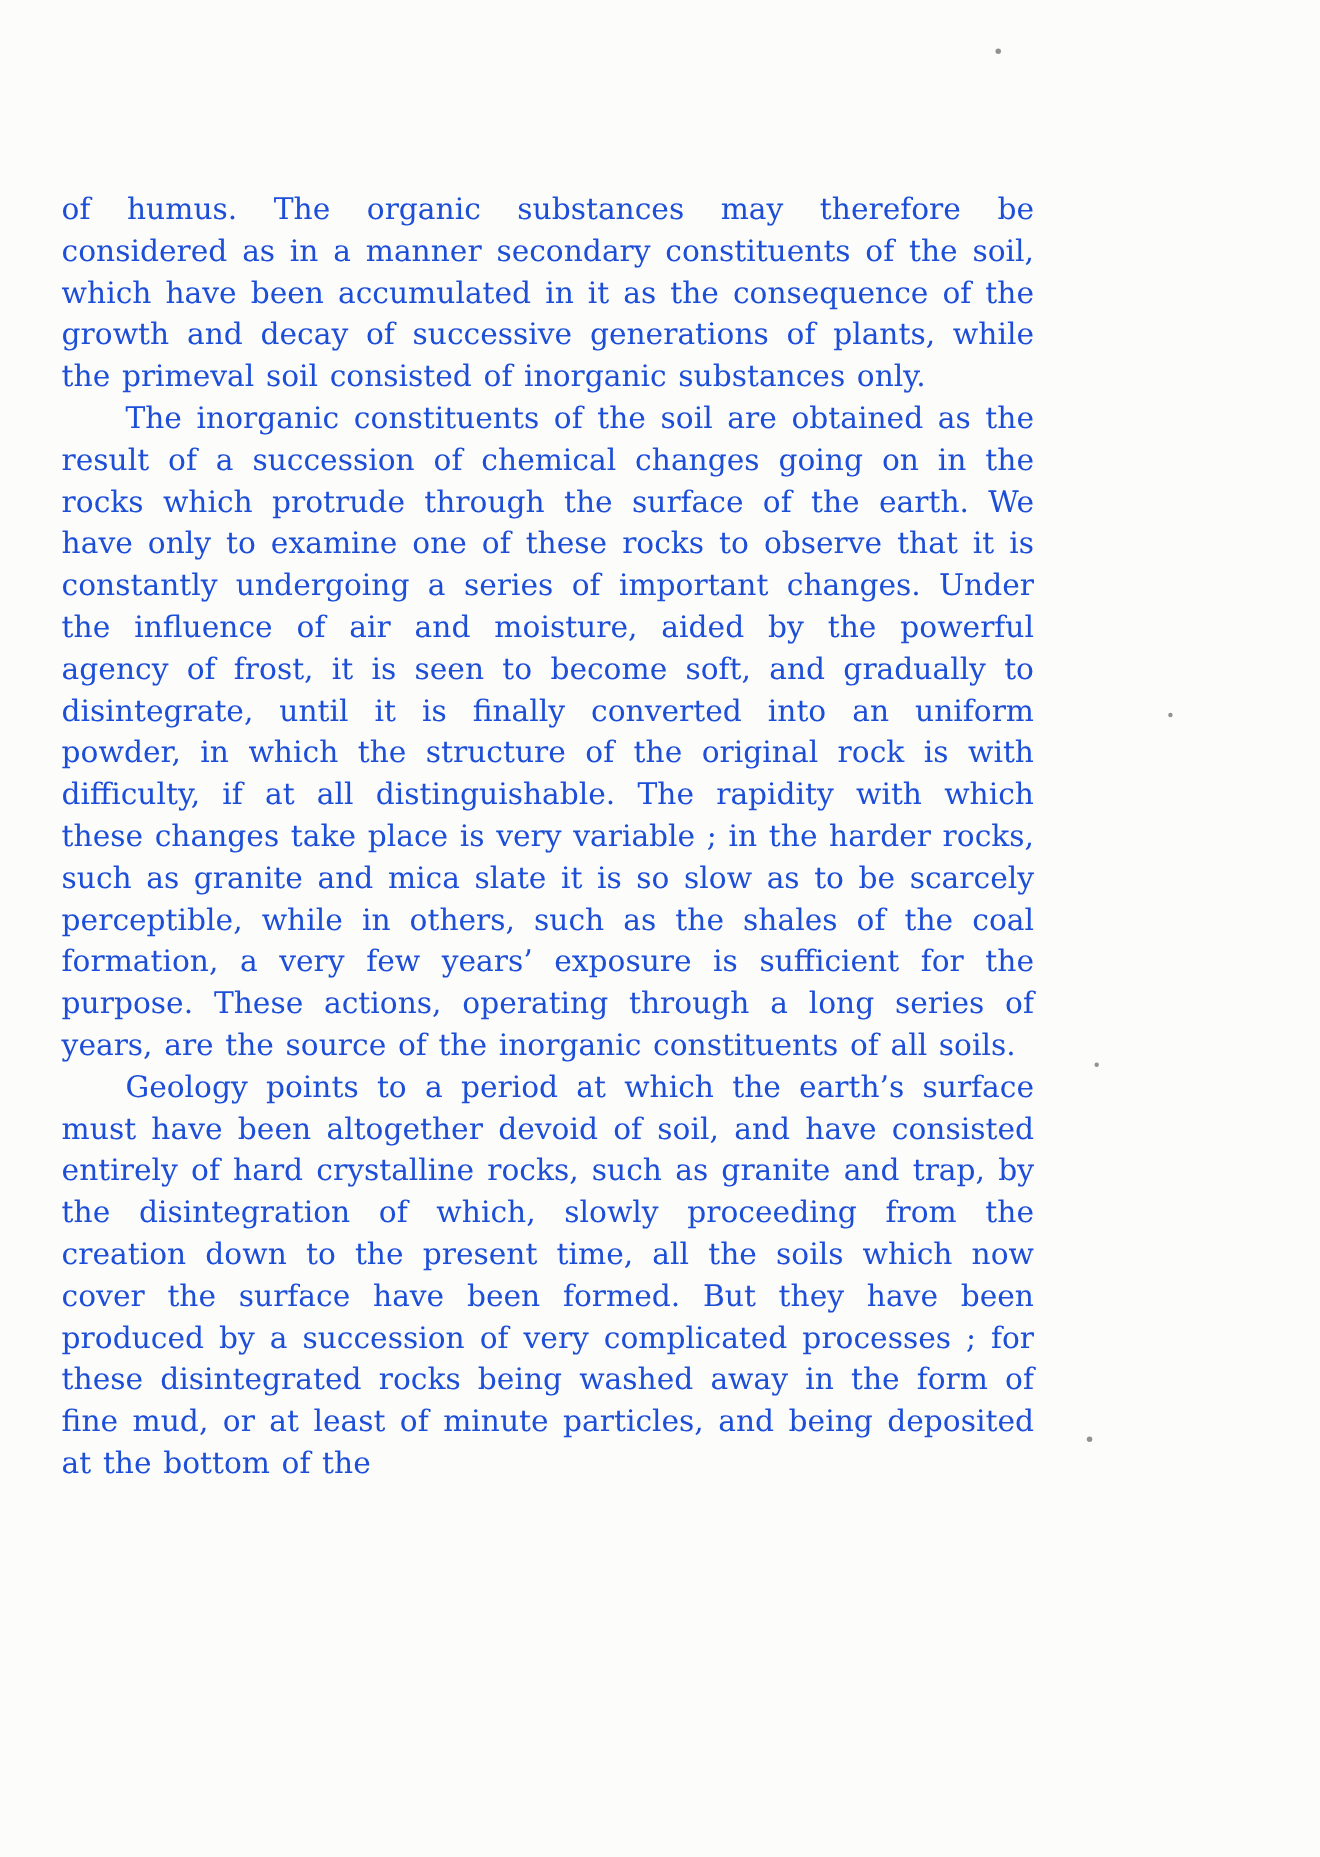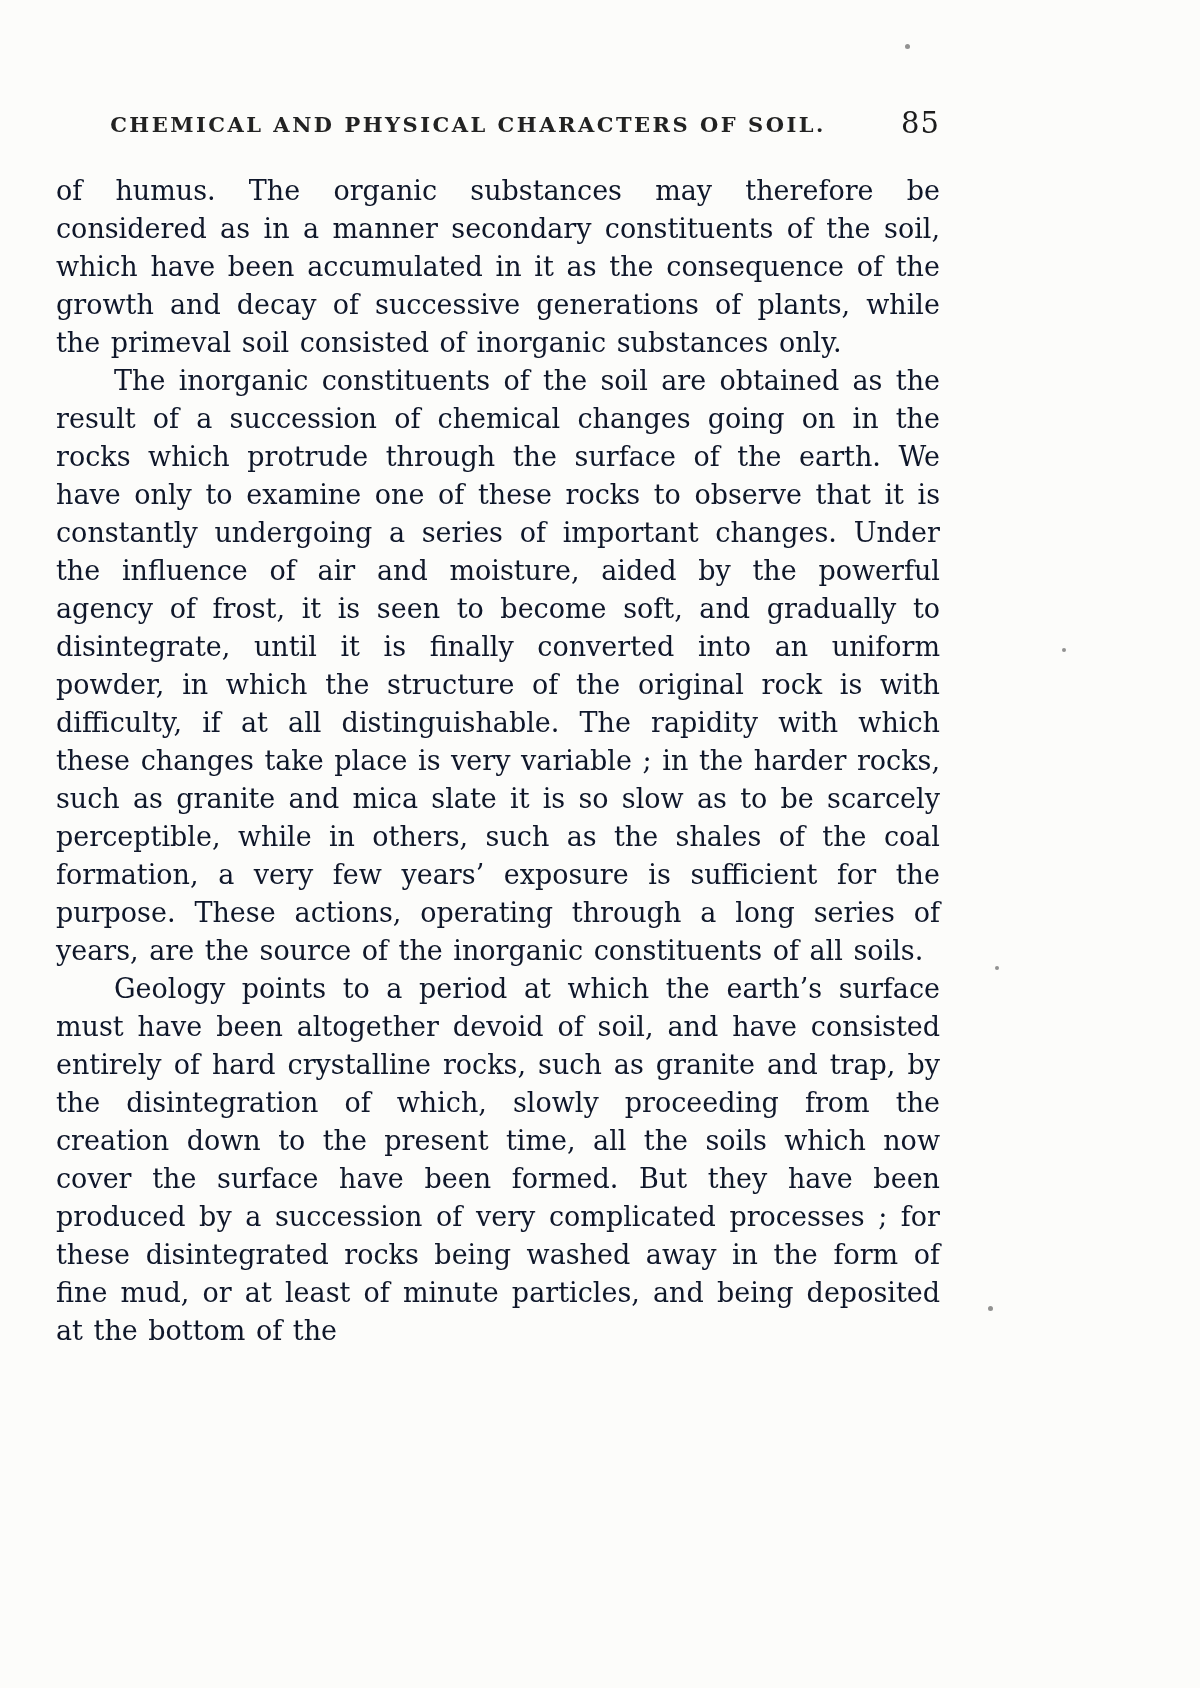--- a/index.html
+++ b/index.html
@@ -44,21 +44,21 @@
     color: #1c1c1c;
   }
   .body-text {
     position: absolute;
     top: 172px;
     left: 56px;
     width: 884px;
     font-size: 27px;
     line-height: 38px;
     text-align: justify;
-    color: #0f172a;
+    color: #1d4ed8;
     word-spacing: 2px;
   }
   .body-text p {
     margin: 0;
     padding: 0;
     text-indent: 58px;
   }
   .body-text p.no-indent {
     text-indent: 0;
   }
@@ -71,24 +71,20 @@
   .speck.s1 { left: 905px; top: 44px;  width: 5px; height: 5px; }
   .speck.s2 { left: 1062px; top: 648px; width: 4px; height: 4px; }
   .speck.s3 { left: 995px; top: 966px; width: 4px; height: 4px; }
   .speck.s4 { left: 988px; top: 1306px; width: 5px; height: 5px; }
 </style>
 </head>
 <body>
 
 <div class="page">
 
-  <div class="running-header">
-    <span class="header-title">CHEMICAL AND PHYSICAL CHARACTERS OF SOIL.</span>
-    <span class="page-number">85</span>
-  </div>
 
   <div class="body-text">
     <p class="no-indent">of humus.  The organic substances may therefore be considered as in a manner secondary constituents of the soil, which have been accumulated in it as the consequence of the growth and decay of successive generations of plants, while the primeval soil consisted of inorganic substances only.</p>
     <p>The inorganic constituents of the soil are obtained as the result of a succession of chemical changes going on in the rocks which protrude through the surface of the earth. We have only to examine one of these rocks to observe that it is constantly undergoing a series of important changes.  Under the influence of air and moisture, aided by the powerful agency of frost, it is seen to become soft, and gradually to disintegrate, until it is finally converted into an uniform powder, in which the structure of the original rock is with difficulty, if at all distinguishable. The rapidity with which these changes take place is very variable ; in the harder rocks, such as granite and mica slate it is so slow as to be scarcely perceptible, while in others, such as the shales of the coal formation, a very few years’ exposure is sufficient for the purpose.  These actions, operating through a long series of years, are the source of the inorganic constituents of all soils.</p>
     <p>Geology points to a period at which the earth’s surface must have been altogether devoid of soil, and have consisted entirely of hard crystalline rocks, such as granite and trap, by the disintegration of which, slowly proceeding from the creation down to the present time, all the soils which now cover the surface have been formed.  But they have been produced by a succession of very complicated processes ; for these disintegrated rocks being washed away in the form of fine mud, or at least of minute particles, and being deposited at the bottom of the</p>
   </div>
 
   <div class="speck s1"></div>
   <div class="speck s2"></div>
   <div class="speck s3"></div>

